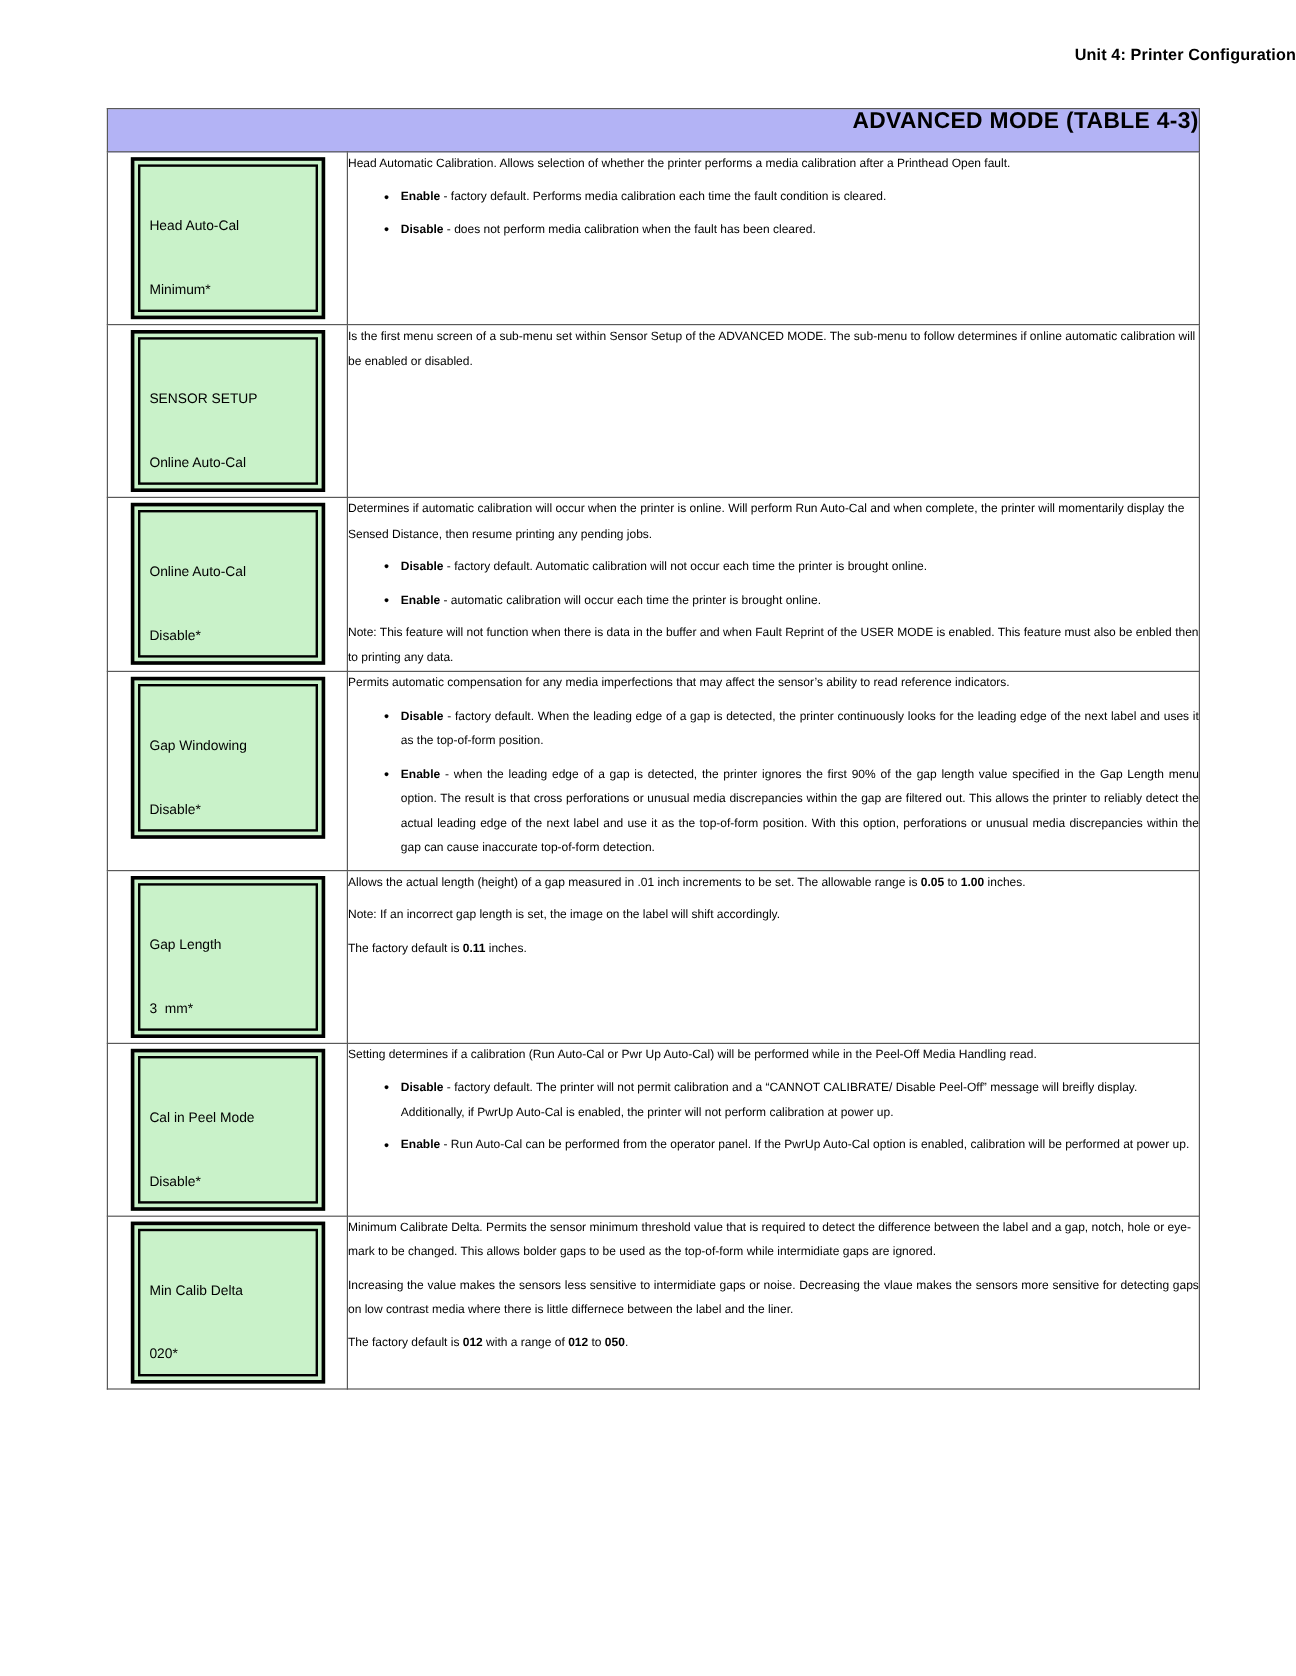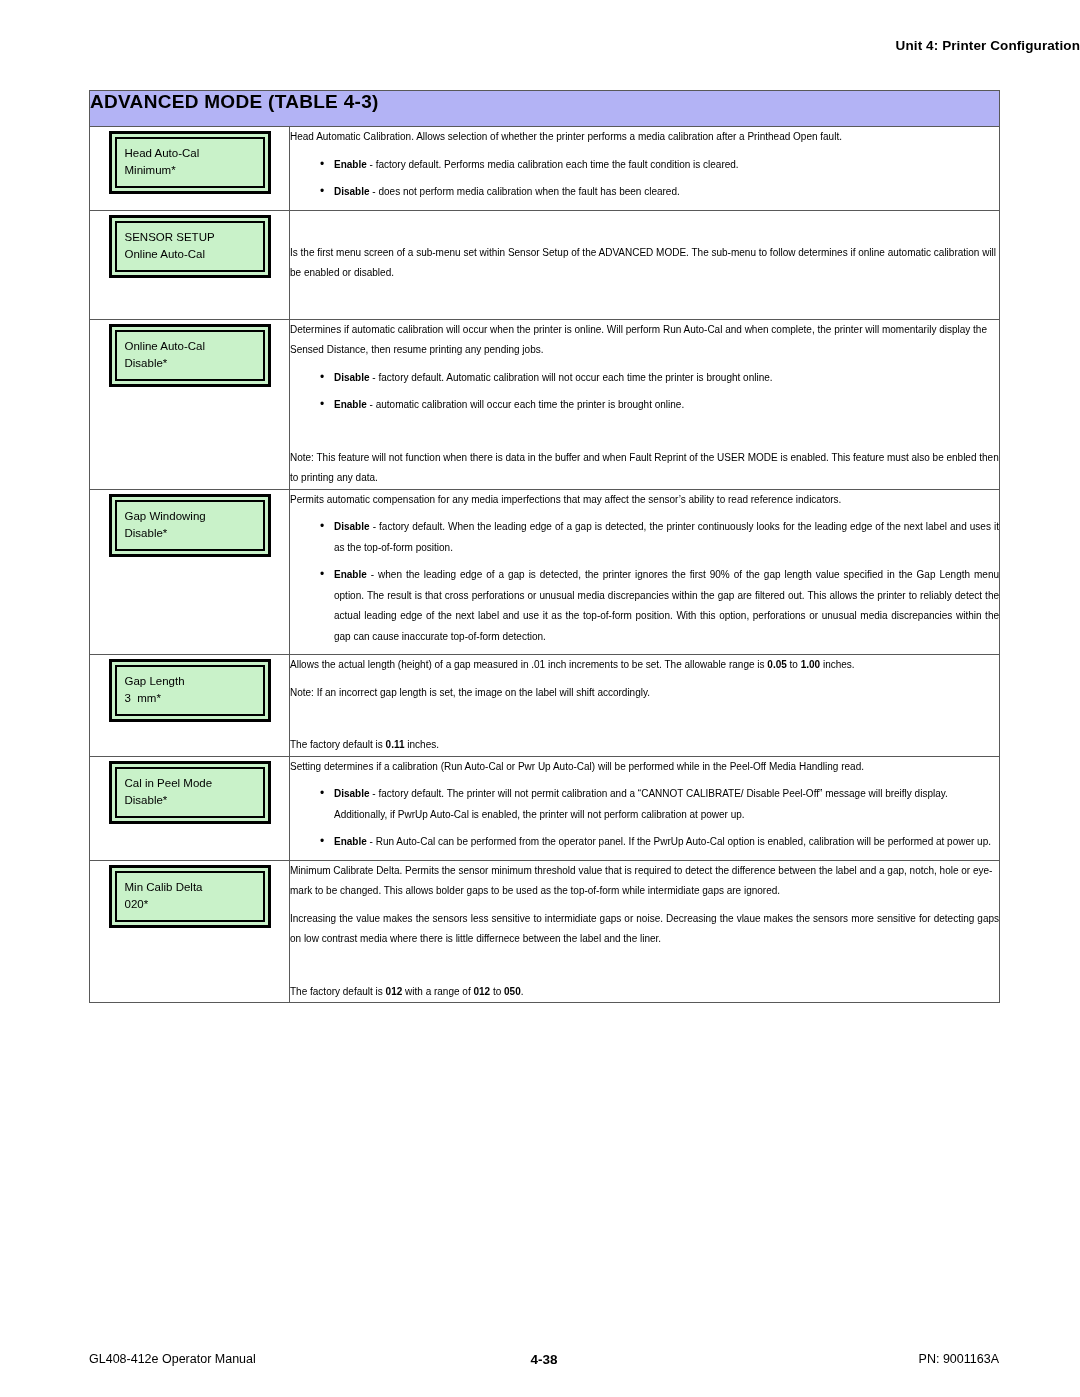--- a/index.html
+++ b/index.html
@@ -45,21 +45,21 @@
     table-layout: fixed;
   }
   .menu-table td, .menu-table th {
     border: 1px solid #595959;
     padding: 0;
     vertical-align: top;
   }
 
   .title-cell {
     background: #b3b3f5;
-    text-align: left;
+    text-align: right;
     font-size: 19px;
     font-weight: bold;
     letter-spacing: 0.3px;
     height: 35px;
     vertical-align: middle;
   }
   .colhead-cell {
     background: #e6e6fa;
     text-align: center;
     font-size: 19px;
@@ -95,32 +95,33 @@
   .lcd-inner {
     border: 2px solid #000000;
     background: #c9f2c9;
     padding: 6px 8px 7px 8px;
     box-sizing: border-box;
   }
   .lcd-line {
     font-size: 11.5px;
     line-height: 17px;
     white-space: pre;
+    margin-top: 36px;
   }
 
   
   .desc-cell {
     padding: 9px 13px 10px 12px;
     font-size: 10px;
     line-height: 20.5px;
   }
   .desc-cell p {
     margin: 0 0 7px 0;
   }
-  .desc-cell p:last-child { margin-bottom: 0; margin-top: 32px; }
+  .desc-cell p:last-child { margin-bottom: 0; }
   .just { text-align: justify; }
 
   ul.bullets {
     margin: 0 0 7px 0;
     padding: 0 0 0 30px;
     list-style: none;
   }
   ul.bullets li {
     position: relative;
     margin: 0 0 7px 0;
@@ -305,19 +306,14 @@
         <td class="desc-cell">
           <p>Minimum Calibrate Delta. Permits the sensor minimum threshold value that is required to detect the difference  between the label and a gap, notch, hole or eye-mark to be changed. This allows bolder gaps to be used as the top-of-form while intermidiate gaps are ignored.</p>
           <p class="just">Increasing the value makes the sensors less sensitive to intermidiate gaps or noise. Decreasing the vlaue makes the sensors more sensitive for  detecting gaps on low contrast media where there is little differnece between the label and the liner.</p>
           <p><span>The factory default is </span><b>012</b><span> with a range of </span><b>012</b><span> to </span><b>050</b><span>.</span></p>
         </td>
       </tr>
 
     </tbody>
   </table>
 
-  <div class="footer">
-    <div class="f-left">GL408-412e Operator Manual</div>
-    <div class="f-center">4-38</div>
-    <div class="f-right">PN: 9001163A</div>
-  </div>
 
 </div>
 
 </body></html>

